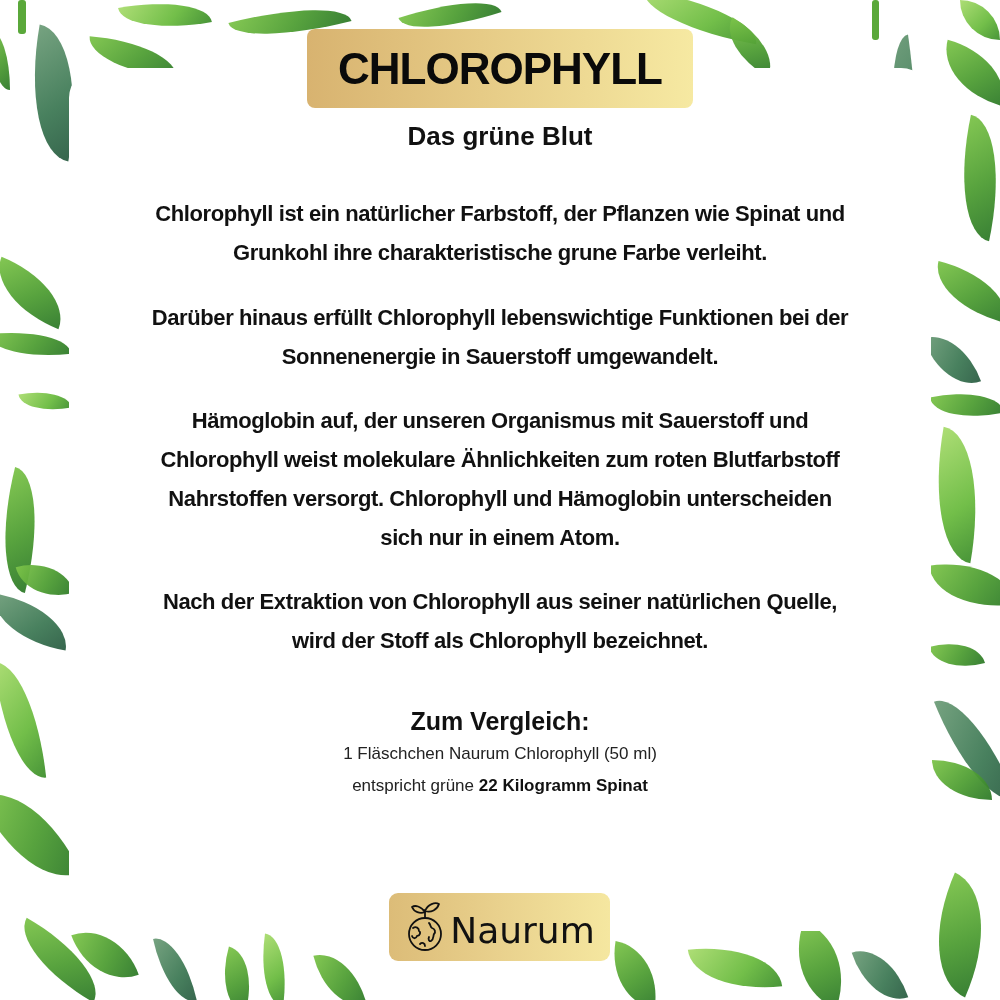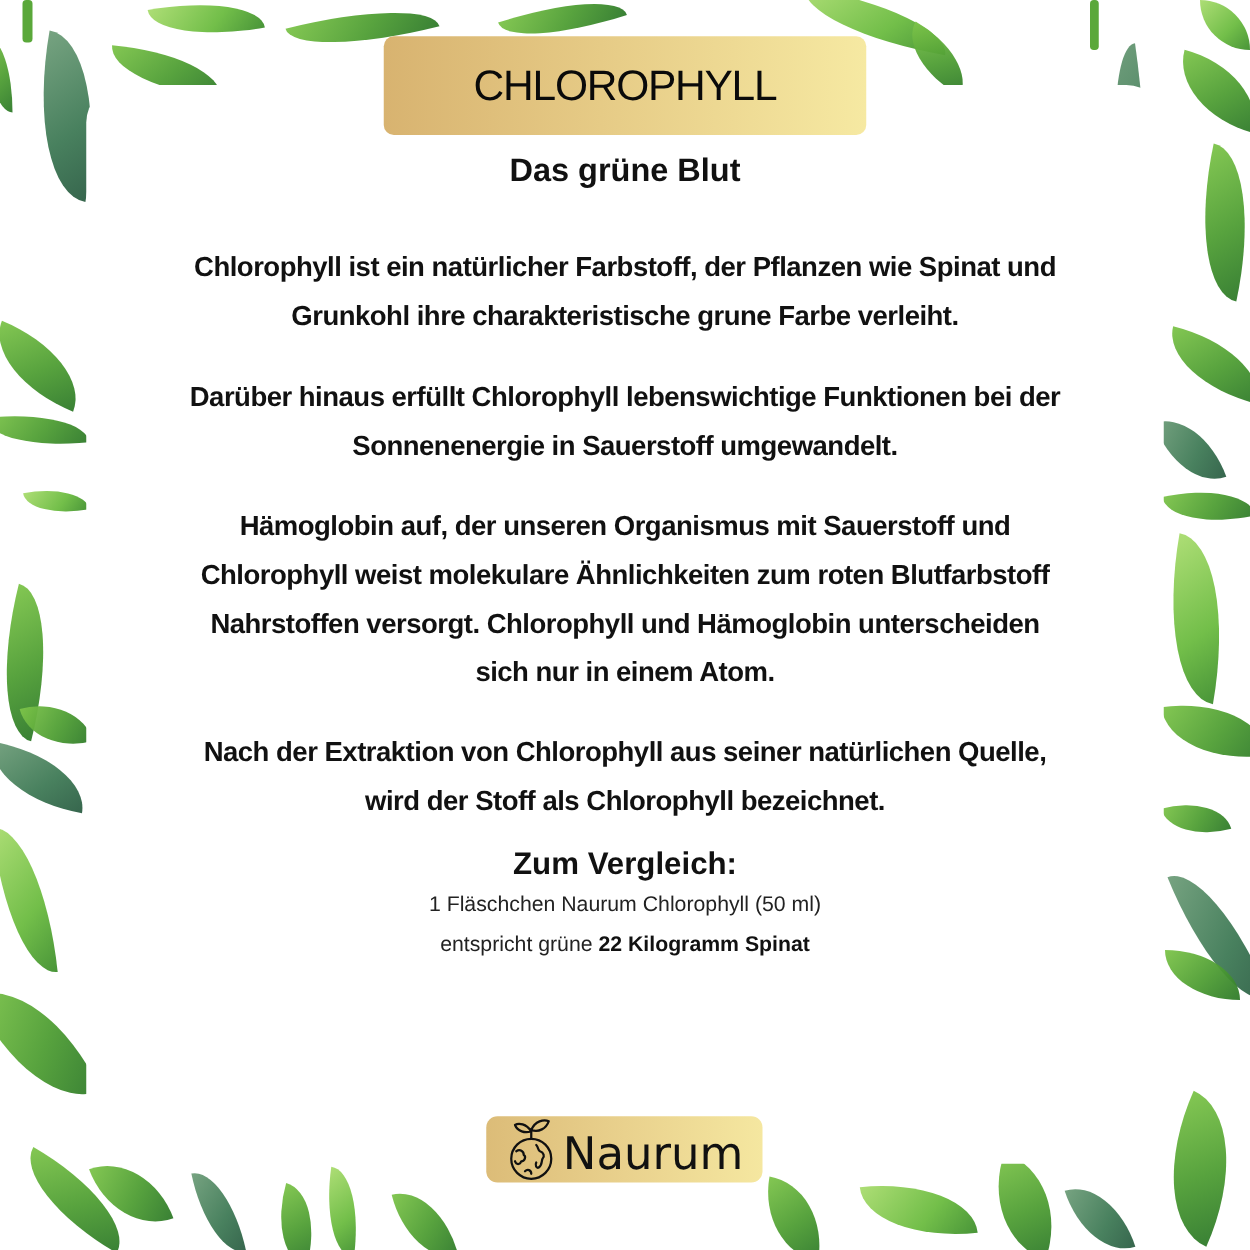--- a/index.html
+++ b/index.html
@@ -56,22 +56,22 @@
       height: 79px;
       border-radius: 8px;
       background: linear-gradient(90deg, #d8b370 0%, #e6cb86 45%, #f6e9a2 100%);
       z-index: 2;
       display: flex;
       align-items: center;
       justify-content: center;
     }
     .title-text {
       font-family: "Liberation Sans", sans-serif;
-      font-weight: normal;
-      font-size: 34px;
+      font-weight: bold;
+      font-size: 44px;
       letter-spacing: -1px;
       color: #0a0a0a;
       line-height: 1;
     }
 
     .content {
       position: absolute;
       left: 69px;
       top: 118px;
       width: 862px;
@@ -95,21 +95,21 @@
       line-height: 39px;
       margin: 0 auto;
       width: 820px;
     }
     .p1 { margin-top: 40px; }
     .p2 { margin-top: 26px; }
     .p3 { margin-top: 25px; }
     .p4 { margin-top: 25px; }
 
     .compare {
-      margin-top: 14px;
+      margin-top: 44px;
     }
     .compare-title {
       font-family: "Liberation Sans", sans-serif;
       font-weight: bold;
       font-size: 25px;
       line-height: 34px;
       color: #111;
     }
     .compare-line {
       font-family: "Liberation Sans", sans-serif;
@@ -120,21 +120,21 @@
     .compare-line b {
       font-weight: bold;
       color: #111;
     }
 
     .logo-badge {
       position: absolute;
       left: 389px;
       top: 893px;
       width: 221px;
-      height: 53px;
+      height: 68px;
       border-radius: 9px;
       background: linear-gradient(90deg, #dcbc78 0%, #e9d18d 50%, #f5e7a0 100%);
       z-index: 3;
       display: flex;
       align-items: center;
       justify-content: center;
       gap: 4px;
       text-align: center;
     }
     .logo-icon {

